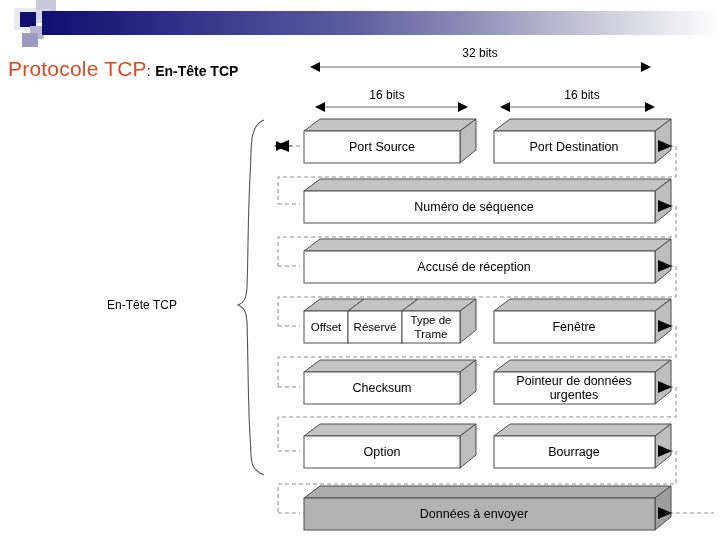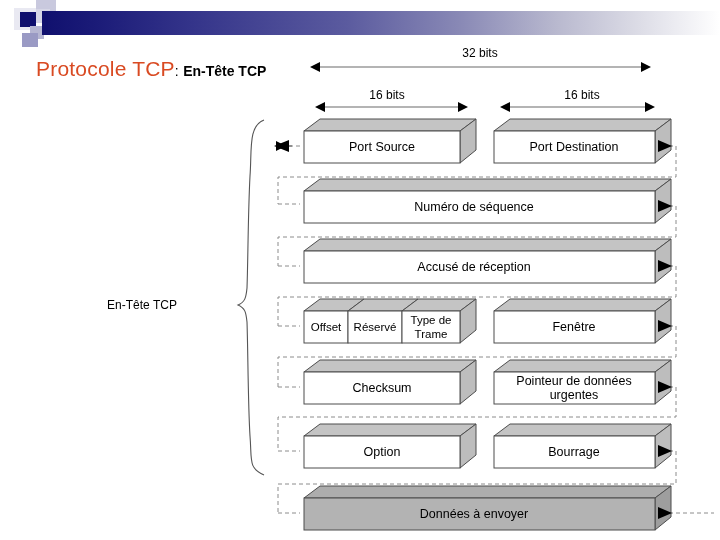--- a/index.html
+++ b/index.html
@@ -7,21 +7,21 @@
        font-family:"Liberation Sans","DejaVu Sans",sans-serif;}
 
   
   #header-band{position:absolute;left:0;top:0;width:720px;height:46px;}
   .mosaic{position:absolute;}
   #grad-bar{position:absolute;left:42px;top:11px;width:678px;height:24px;
             background:linear-gradient(to right,#10106e 0%,#1b1b78 8%,#34348a 22%,#5b5b9f 45%,#8a8ab6 62%,#b9b9cf 76%,#dcdce6 88%,#ffffff 100%);}
   #grad-cap{position:absolute;left:42px;top:11px;width:6px;height:24px;background:#10106e;}
 
   
-  #title-row{position:absolute;left:8px;top:57px;white-space:nowrap;margin-left:28px;}
+  #title-row{position:absolute;left:8px;top:57px;white-space:nowrap;}
   #title-main{font-size:21px;color:#d94a22;letter-spacing:.2px;}
   #title-colon{font-size:14px;color:#000;}
   #title-sub{font-size:14px;color:#000;font-weight:bold;}
 
   
   #diagram{position:absolute;left:0;top:0;width:720px;height:540px;}
   .lbl{font-family:"Liberation Sans","DejaVu Sans",sans-serif;fill:#000;}
   .boxtext{font-size:12.5px;text-anchor:middle;dominant-baseline:middle;}
   .boxtext-sm{font-size:11.5px;text-anchor:middle;dominant-baseline:middle;}
   .dimtext{font-size:12px;text-anchor:middle;fill:#000;}

